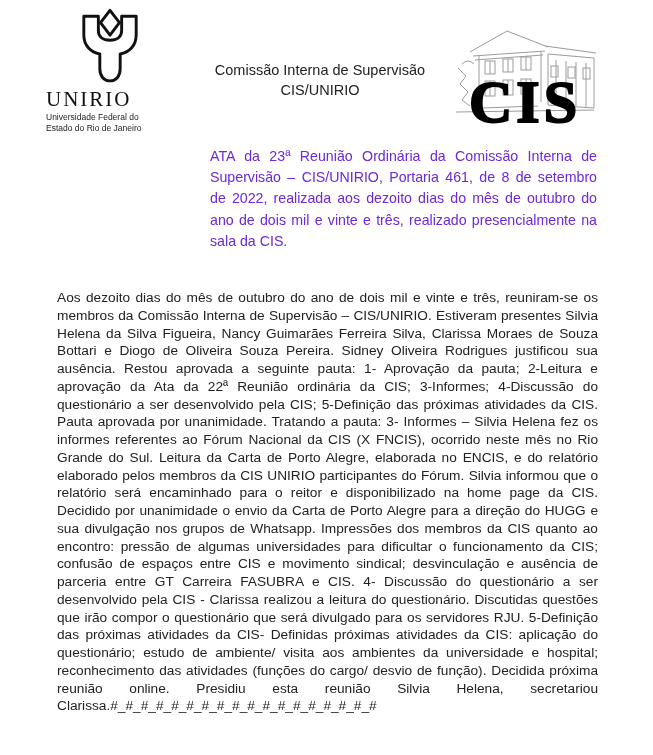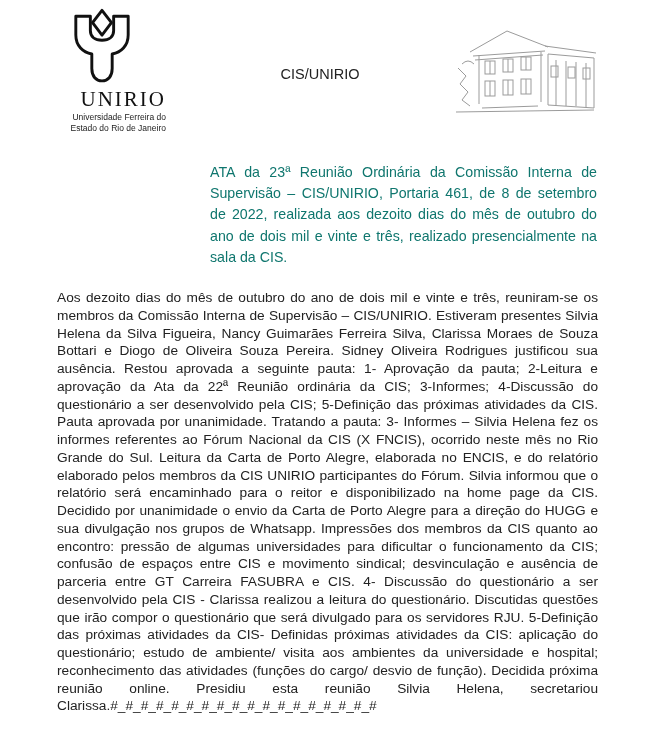--- a/index.html
+++ b/index.html
@@ -1,60 +1,61 @@
 <!DOCTYPE html>
 <html><head>
 <meta charset="utf-8">
 <style>
   html,body{margin:0;padding:0;background:#fff;}
   .page{position:relative;width:653px;height:755px;background:#ffffff;overflow:hidden;
         font-family:"Liberation Sans",sans-serif;color:#222;}
 
   
-  .unirio{position:absolute;left:38px;top:6px;width:128px;text-align:right;}
+  .unirio{position:absolute;left:46px;top:6px;width:128px;text-align:left;}
   .unirio svg{display:block;margin:0 auto;}
   .unirio-wordmark{font-family:"Liberation Serif",serif;font-size:21px;letter-spacing:2px;
                    color:#111;margin-top:1px;}
   .unirio-sub{font-size:8.5px;line-height:10.5px;color:#222;}
 
   .center-titles{position:absolute;left:165px;top:62px;width:310px;text-align:center;
                  font-size:14.5px;color:#222;}
   .center-titles .line2{margin-top:4px;}
 
   .cis-logo{position:absolute;left:452px;top:24px;width:146px;height:108px;}
   .cis-logo svg{position:absolute;left:0;top:0;}
   .cis-text{position:absolute;left:0;right:0;bottom:0;text-align:center;
             font-family:"Liberation Serif",serif;font-weight:bold;font-size:60px;
             line-height:1;letter-spacing:4px;color:#000;-webkit-text-stroke:2px #000;}
 
   
-  .ata{position:absolute;left:210px;top:162px;width:387px;font-size:14.2px;
-       line-height:21.2px;text-align:justify;color:#0f766e;}
+  .ata{position:absolute;left:210px;top:146px;width:387px;font-size:14.2px;
+       line-height:21.2px;text-align:justify;color:#6d28d9;}
   .body-text{position:absolute;left:57px;top:289px;width:541px;font-size:13.7px;
              line-height:17.75px;text-align:justify;color:#222;}
   .body-text b, .body-text .bold{font-weight:400;}
 </style>
 </head>
 <body>
 
 <div class="page">
 
   <div class="unirio">
     <svg width="80" height="80" viewBox="0 0 100 110">
       <path d="M14,14 L34,14 L34,34 C34,42 40,47 50,47 C60,47 66,42 66,34 L66,14 L86,14 L86,40
                C86,55 76,64 64,66 L64,86 C64,97 58,103 50,103 C42,103 36,97 36,86 L36,66
                C24,64 14,55 14,40 Z" fill="#ffffff" stroke="#111" stroke-width="4" stroke-linejoin="round"></path>
       <path d="M50,6 L63,23 L50,40 L37,23 Z" fill="#ffffff" stroke="#111" stroke-width="4" stroke-linejoin="round"></path>
     </svg>
     <div class="unirio-wordmark">UNIRIO</div>
-    <div class="unirio-sub">Universidade Ferreira do</div>
+    <div class="unirio-sub">Universidade Federal do</div>
     <div class="unirio-sub">Estado do Rio de Janeiro</div>
   </div>
 
   <div class="center-titles">
+    <div class="line1">Comissão Interna de Supervisão</div>
     <div class="line2">CIS/UNIRIO</div>
   </div>
 
   <div class="cis-logo">
     <svg width="146" height="108" viewBox="0 0 146 108">
       <g fill="none" stroke="#9b9b9b" stroke-width="1">
         <path d="M18,28 L55,7 L96,23"></path>
         <path d="M21,32 L93,27"></path>
         <path d="M27,31 L27,80 M89,28 L89,78"></path>
         <path d="M23,36 L91,31"></path>
@@ -75,19 +76,20 @@
         <path d="M104,36 L104,81 M114,37 L114,82 M124,38 L124,82 M134,39 L134,83"></path>
         <rect x="99" y="42" width="7" height="11"></rect>
         <rect x="116" y="43" width="7" height="11"></rect>
         <rect x="131" y="44" width="7" height="11"></rect>
         <path d="M6,44 L14,52 L8,60 L16,68 L10,76 L18,82"></path>
         <path d="M10,40 Q16,34 22,40"></path>
         <path d="M4,88 L142,86"></path>
         <path d="M30,84 L86,82"></path>
       </g>
     </svg>
+    <div class="cis-text">CIS</div>
   </div>
 
   <div class="ata">ATA da 23ª Reunião Ordinária da Comissão Interna de Supervisão – CIS/UNIRIO, Portaria 461, de 8 de setembro de 2022, realizada aos dezoito dias do mês de outubro do ano de dois mil e vinte e três, realizado presencialmente na sala da CIS.</div>
 
   <div class="body-text"><span>Aos dezoito dias do mês de outubro do ano de dois mil e vinte e três, reuniram-se os membros da Comissão Interna de Supervisão – CIS/UNIRIO. Estiveram presentes Silvia Helena da Silva Figueira, Nancy Guimarães Ferreira Silva, Clarissa Moraes de Souza Bottari e Diogo de Oliveira Souza Pereira. Sidney Oliveira Rodrigues justificou sua ausência. Restou aprovada a seguinte pauta: 1- Aprovação da pauta; 2-Leitura e aprovação da Ata da 22ª Reunião ordinária da CIS; 3-Informes; 4-Discussão do questionário a ser desenvolvido pela CIS; 5-Definição das próximas atividades da CIS. Pauta aprovada por unanimidade. Tratando a pauta: </span><span class="bold">3- Informes – </span><span>Silvia Helena fez os informes referentes ao Fórum Nacional da CIS (X FNCIS), ocorrido neste mês no Rio Grande do Sul. Leitura da Carta de Porto Alegre, elaborada no ENCIS, e do relatório elaborado pelos membros da CIS UNIRIO participantes do Fórum. Silvia informou que o relatório será encaminhado para o reitor e disponibilizado na home page da CIS. Decidido por unanimidade o envio da Carta de Porto Alegre para a direção do HUGG e sua divulgação nos grupos de Whatsapp. Impressões dos membros da CIS quanto ao encontro: pressão de algumas universidades para dificultar o funcionamento da CIS; confusão de espaços entre CIS e movimento sindical; desvinculação e ausência de parceria entre GT Carreira FASUBRA e CIS. </span><span class="bold">4- Discussão do questionário a ser desenvolvido pela CIS - </span><span> Clarissa realizou a leitura do questionário. Discutidas questões que irão compor o questionário que será divulgado para os servidores RJU. </span><span class="bold">5-Definição das próximas atividades da CIS</span><span>- Definidas próximas atividades da CIS: aplicação do questionário; estudo de ambiente/ visita aos ambientes da universidade e hospital; reconhecimento das atividades (funções do cargo/ desvio de função). Decidida próxima reunião online. Presidiu esta reunião Silvia Helena, secretariou Clarissa.#_#_#_#_#_#_#_#_#_#_#_#_#_#_#_#_#_#</span></div>
 
 </div>
 
 </body></html>

